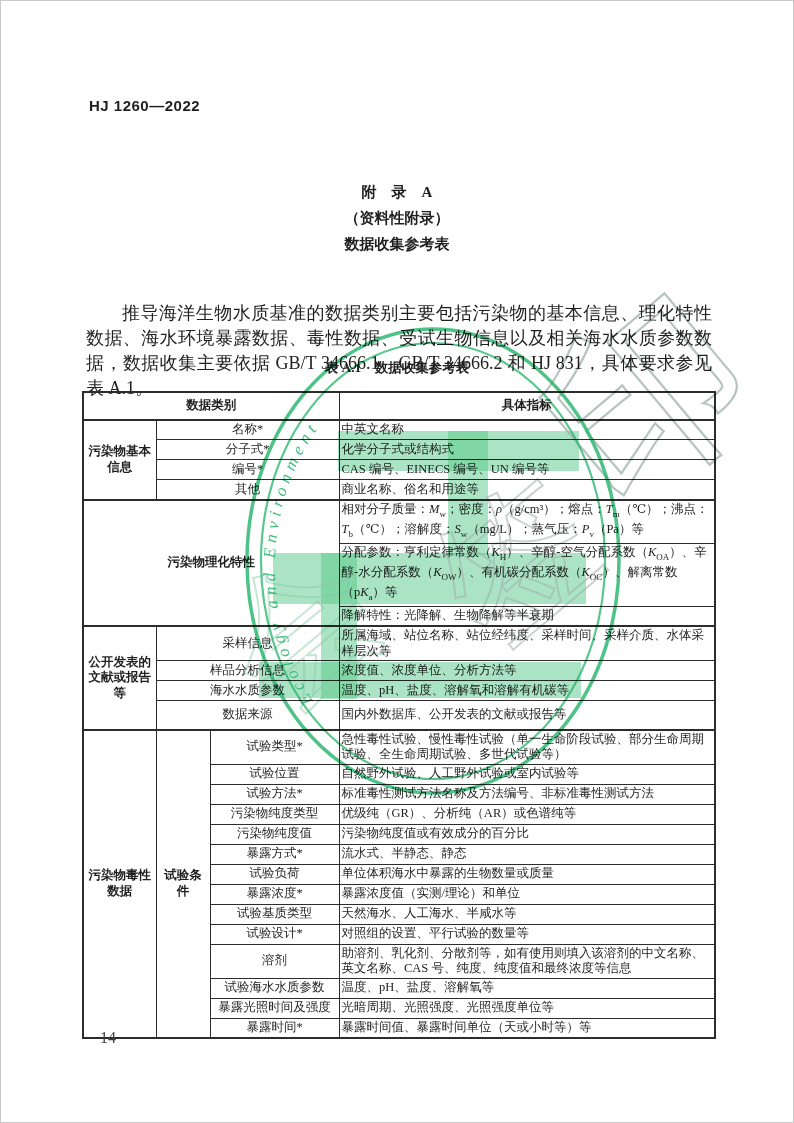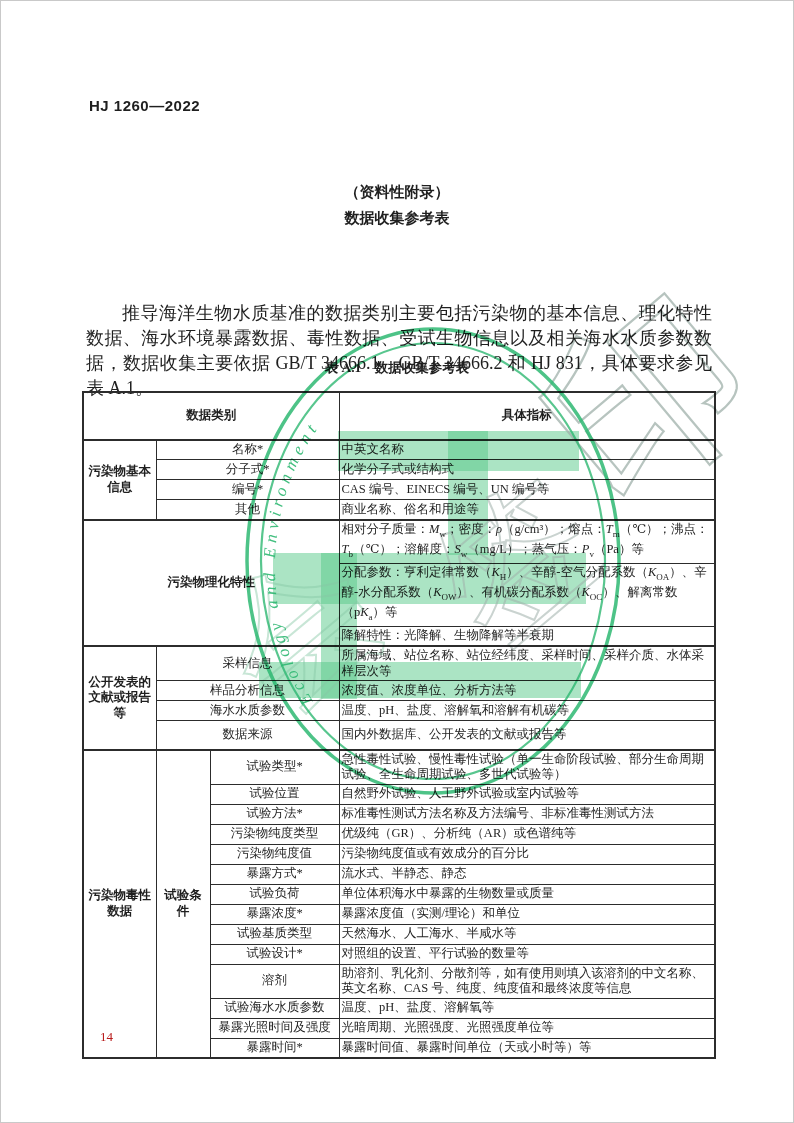--- a/index.html
+++ b/index.html
@@ -36,46 +36,47 @@
     border-collapse:collapse;table-layout:fixed;
     width:632px;
     font-size:12.5px;line-height:15.5px;
   }
   table.datatable,
   table.datatable td,
   table.datatable th{
     border:1px solid #2c2c2c;
   }
   table.datatable{border-width:2px;}
-  table.datatable th{font-weight:bold;text-align:center;padding:15px 2px;}
+  table.datatable th{font-weight:bold;text-align:center;padding:5px 2px;}
   table.datatable td{vertical-align:middle;padding:1px 2px;}
   td.grp{font-weight:bold;text-align:center;}
   td.lbl{text-align:center;}
   td.desc{text-align:left;padding:1px 6px;}
   td.cond{text-align:center;padding:1px 3px;font-weight:bold;}
   tr.gsep td, tr.gsep th{border-top-width:2px;}
   sub{font-size:9px;}
   .page-number{
     position:absolute;left:99px;top:1028px;
-    font-size:13px;color:#b91c1c;
+    font-size:16px;color:#404040;
   }
   svg.watermark{
     position:absolute;left:0;top:0;z-index:5;
     pointer-events:none;
     mix-blend-mode:multiply;
   }
 </style>
 </head>
 <body>
 
 <div class="page">
 
   <div class="doc-number">HJ 1260—2022</div>
 
   <div class="appendix-titles">
+    <div>附　录　A</div>
     <div>（资料性附录）</div>
     <div>数据收集参考表</div>
   </div>
 
   <p class="intro">推导海洋生物水质基准的数据类别主要包括污染物的基本信息、理化特性数据、海水环境暴露数据、毒性数据、受试生物信息以及相关海水水质参数数据，数据收集主要依据 GB/T 34666.1、GB/T 34666.2 和 HJ 831，具体要求参见表 A.1。</p>
 
   <div class="tbl-caption">表 A.1　数据收集参考表</div>
 
   <table class="datatable">
     <colgroup>

